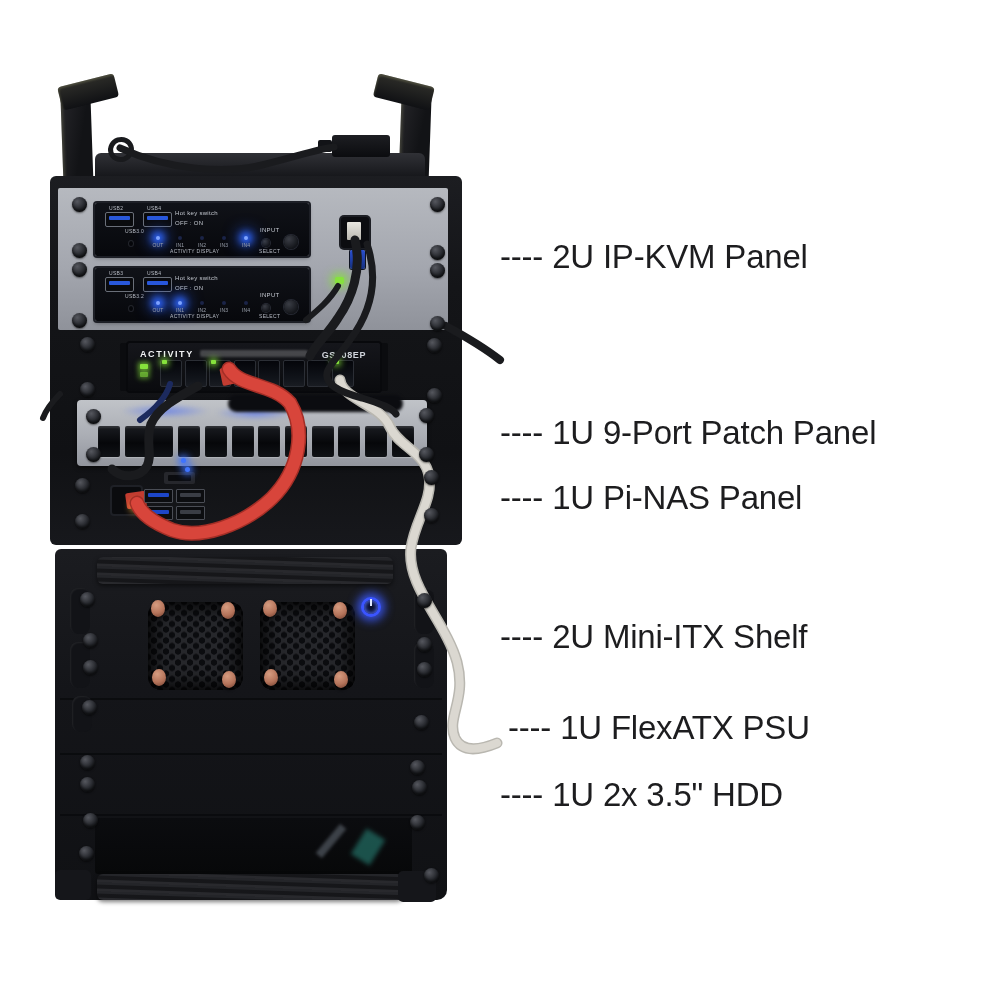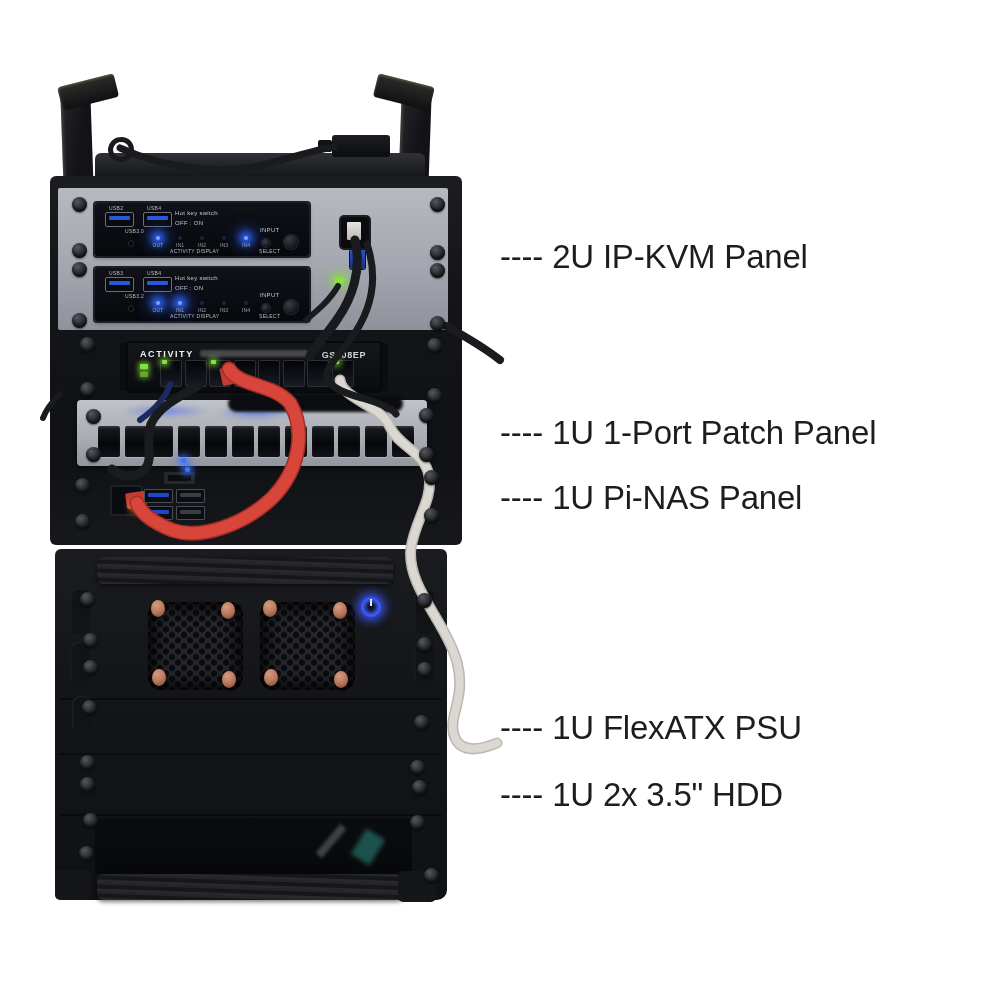--- a/index.html
+++ b/index.html
@@ -361,17 +361,18 @@
       <div class="screw abs" style="left: 417px; top: 637px;"></div>
       <div class="screw abs" style="left: 417px; top: 662px;"></div>
       <div class="screw abs" style="left: 414px; top: 715px;"></div>
       <div class="screw abs" style="left: 410px; top: 760px;"></div>
       <div class="screw abs" style="left: 412px; top: 780px;"></div>
       <div class="screw abs" style="left: 410px; top: 815px;"></div>
       <div class="screw abs" style="left: 424px; top: 868px;"></div>
     </div>
 
   <div class="callout" style="top:236px;">---- 2U IP-KVM Panel</div>
-  <div class="callout" style="top:412px;">---- 1U 1-Port Patch Panel</div>
+  <div class="callout" style="top:412px;">---- 1U 9-Port Patch Panel</div>
   <div class="callout" style="top:477px;">---- 1U Pi-NAS Panel</div>
-  <div class="callout" style="top:707px;">---- 1U FlexATX PSU</div>
+  <div class="callout" style="top:616px;">---- 2U Mini-ITX Shelf</div>
+  <div class="callout" style="top:707px;margin-left:8px;">---- 1U FlexATX PSU</div>
   <div class="callout" style="top:774px;">---- 1U 2x 3.5" HDD</div>
 </div>
 
 </body></html>

